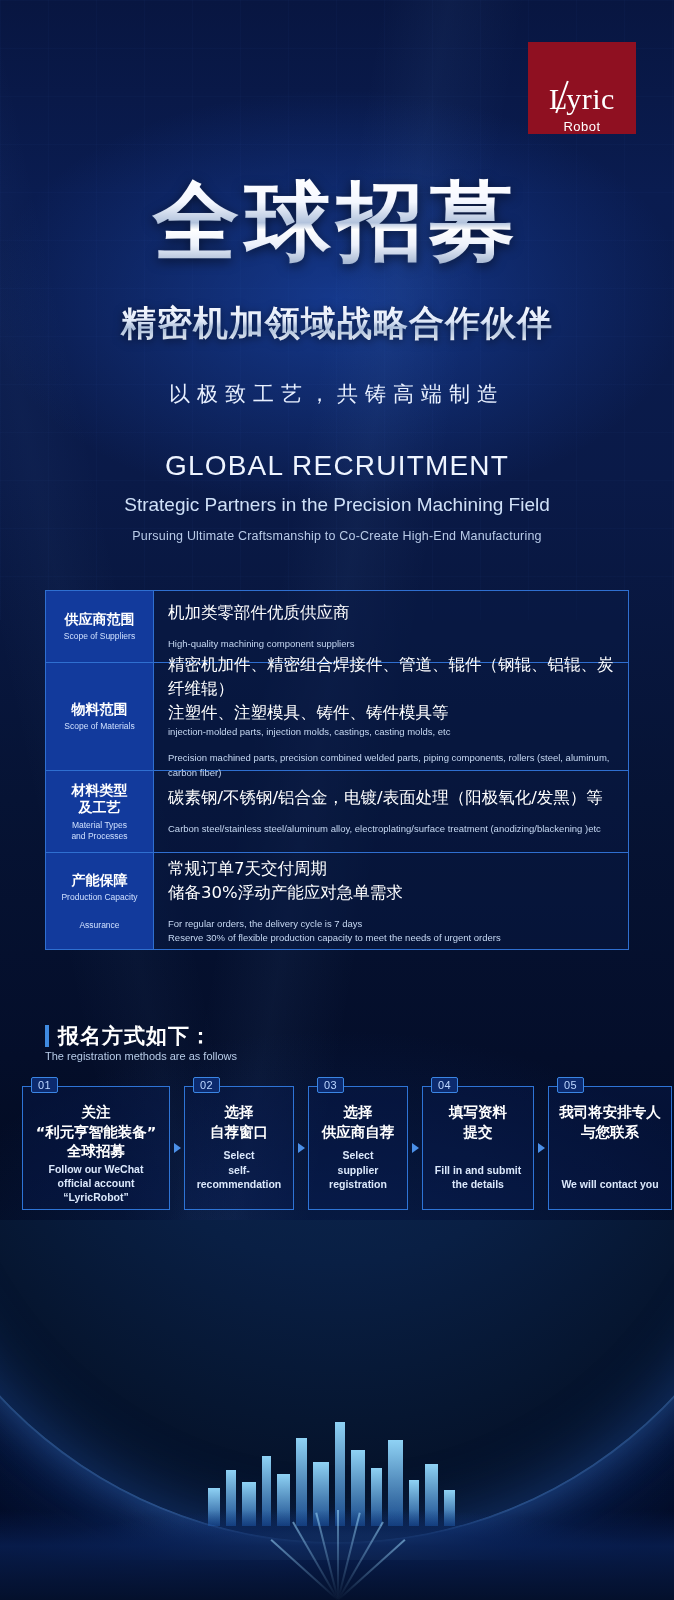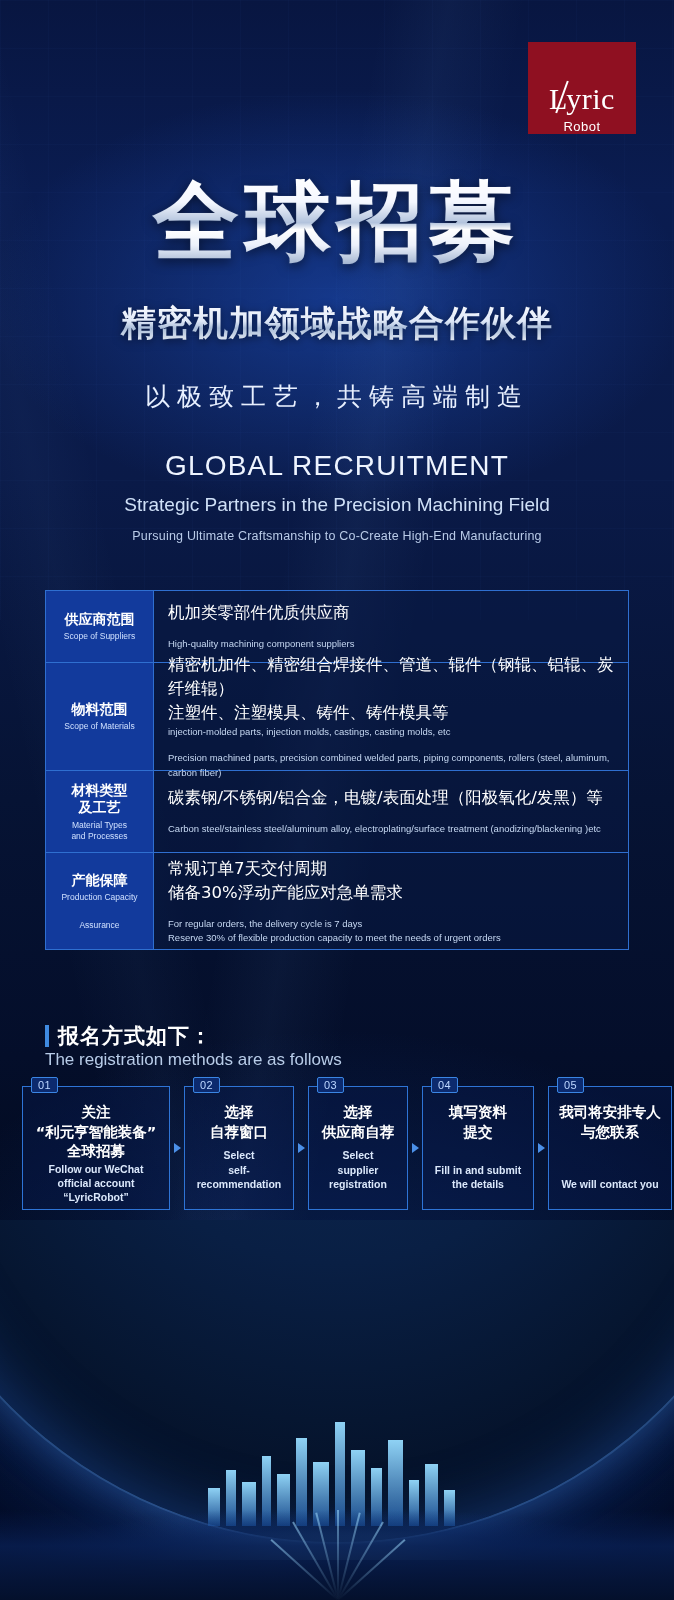--- a/index.html
+++ b/index.html
@@ -94,21 +94,21 @@
     letter-spacing: 1px;
     background: linear-gradient(180deg, #ffffff 0%, #dfe8f8 45%, #a9bcd8 60%, #ffffff 100%);
     -webkit-background-clip: text;
     background-clip: text;
     color: transparent;
     filter: drop-shadow(0 2px 4px rgba(0,0,0,.5));
   }
   .tagline-cn {
     position: absolute; top: 380px; left: 0; right: 0;
     text-align: center;
-    font-size: 25px;
+    font-size: 21px;
     letter-spacing: 7px;
     color: #e8f0ff;
     font-family: "DejaVu Sans", sans-serif;
   }
   .en-1 {
     position: absolute; top: 450px; left: 0; right: 0;
     text-align: center;
     font-size: 28px;
     letter-spacing: 1.2px;
     color: #eef4ff;
@@ -192,21 +192,21 @@
   .reg-bar {
     width: 4px; height: 22px; background: #3f8ae0; margin-right: 9px;
   }
   .reg-title-cn {
     color: #ffffff; font-size: 21px; font-weight: bold;
     font-family: "DejaVu Sans", sans-serif;
     letter-spacing: 1px;
   }
   .reg-title-en {
     position: absolute; left: 45px; top: 1050px;
-    color: #b8cce8; font-size: 17px;
+    color: #b8cce8; font-size: 11px;
   }
 
   .steps {
     position: absolute; left: 22px; top: 1086px;
     width: 630px;
     display: flex; align-items: flex-start;
   }
   .step {
     position: relative;
     border: 1px solid #2e74d6;

